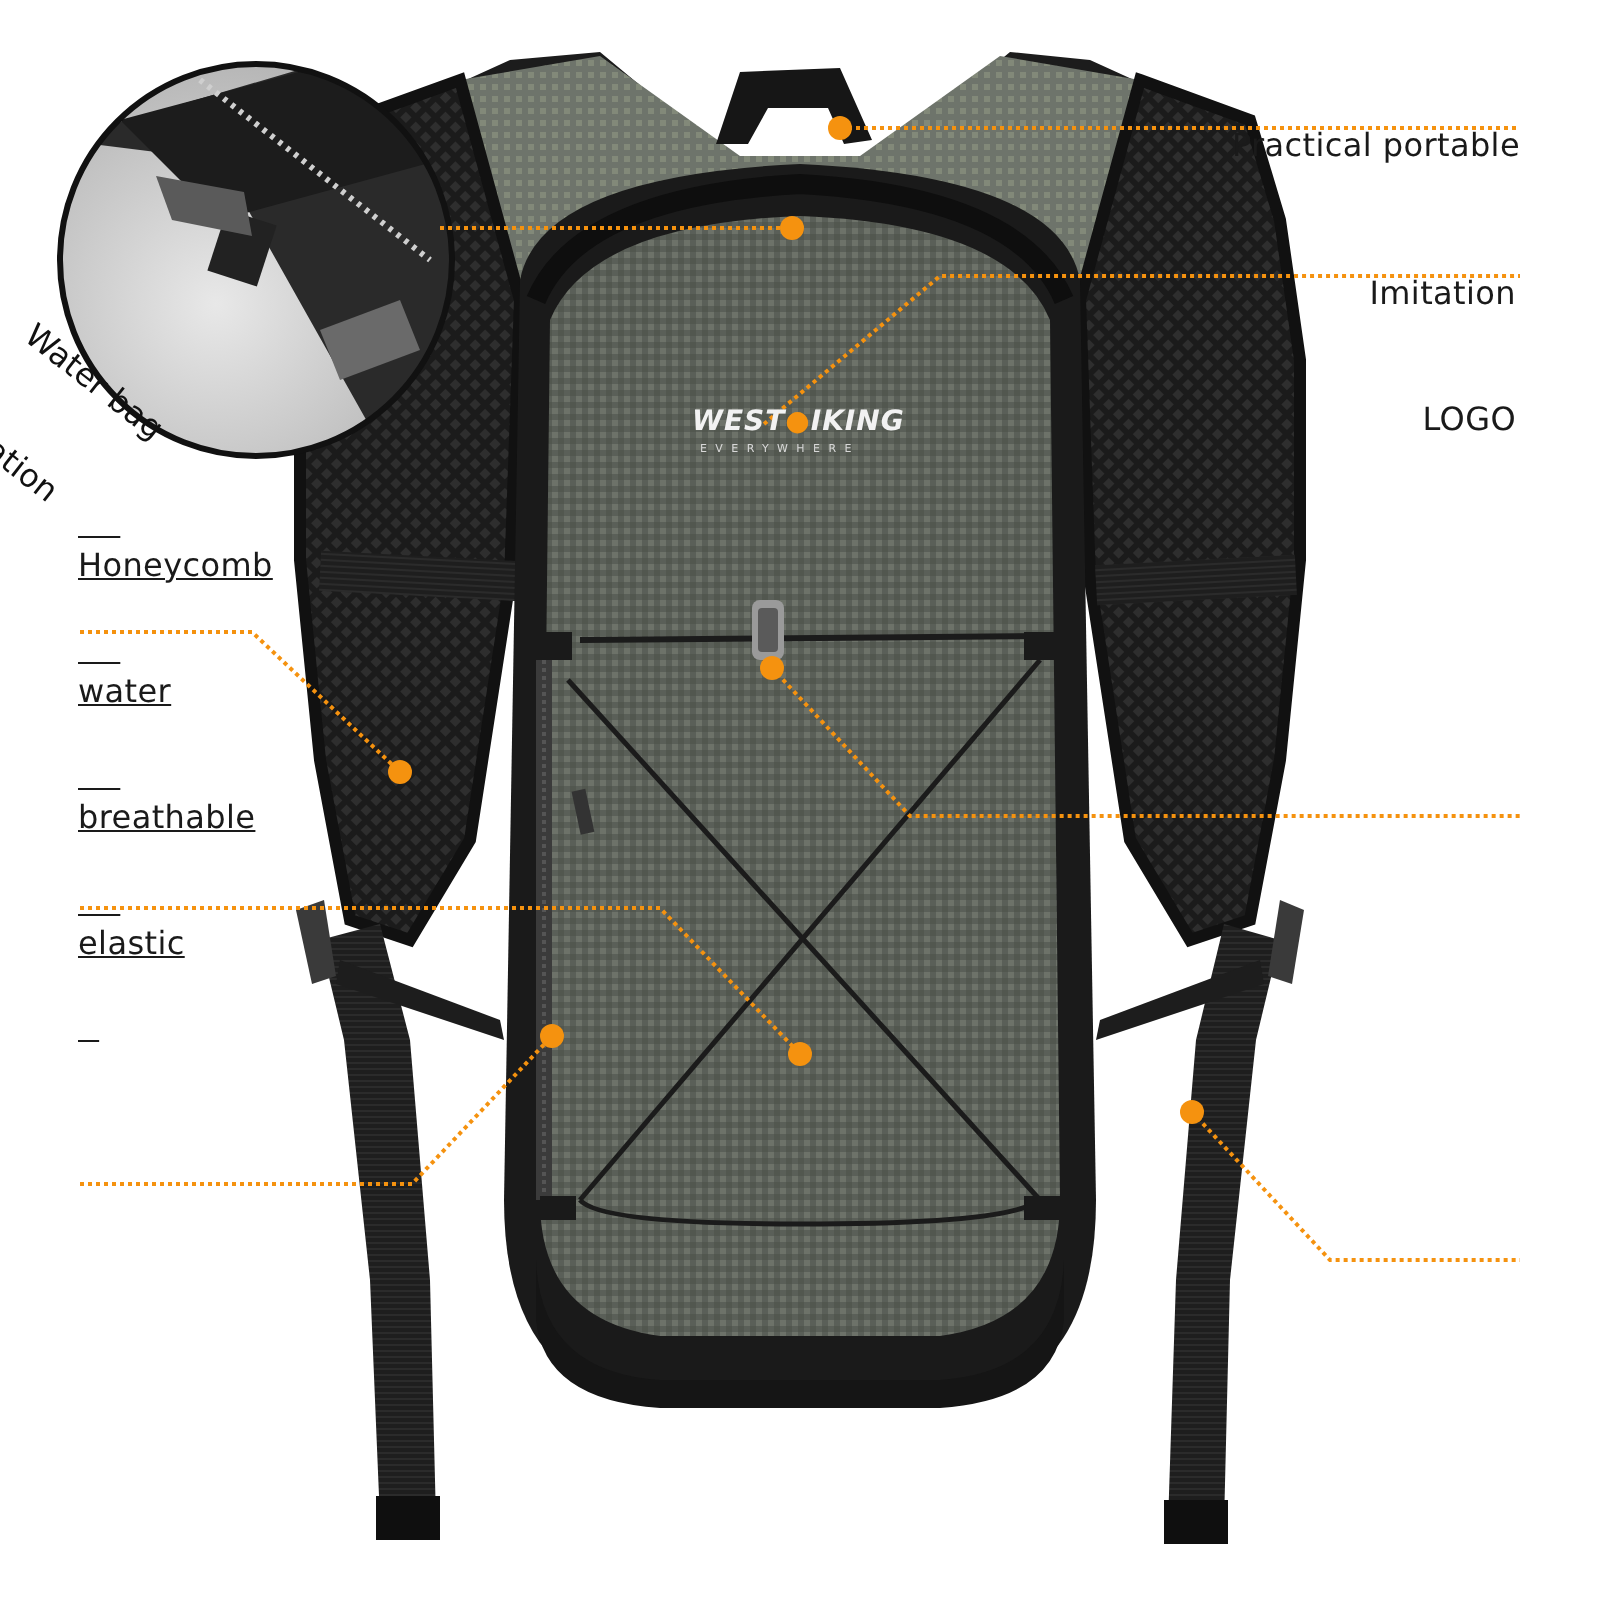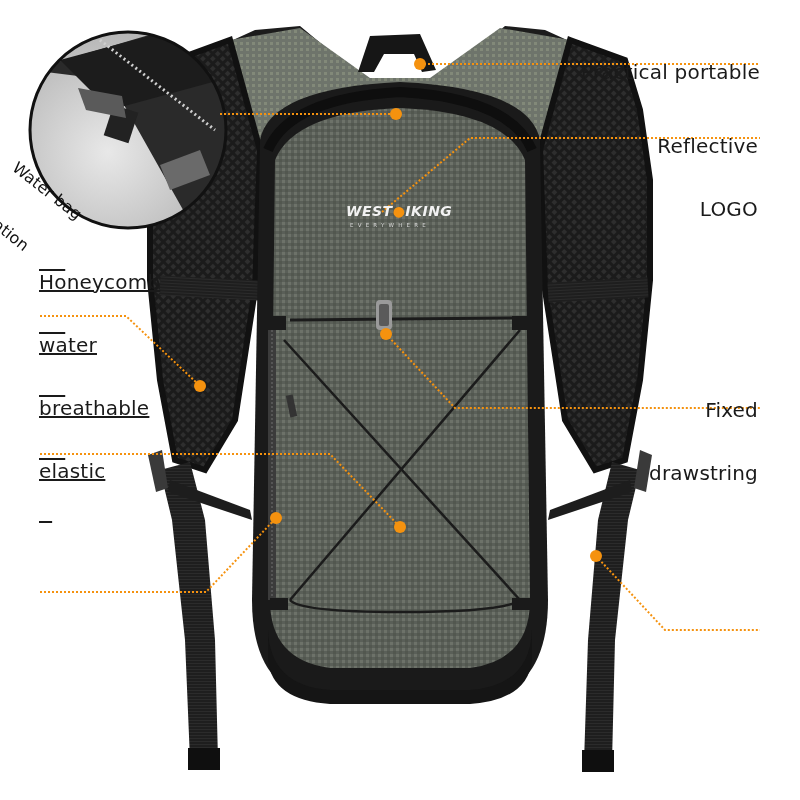--- a/index.html
+++ b/index.html
@@ -6,21 +6,21 @@
     body {
       width: 800px; height: 800px; overflow: hidden;
       background: #ffffff;
       font-family: "DejaVu Sans", "Liberation Sans", sans-serif;
       position: relative;
     }
     #stage { position: absolute; left: 0; top: 0; width: 800px; height: 800px; }
     .label {
       position: absolute;
       color: #1a1a1a;
-      font-size: 20px;
+      font-size: 16px;
       line-height: 21px;
       letter-spacing: 0.2px;
       white-space: pre;
     }
     .label.right { text-align: right; }
     .label .line { display: block; }
     .zoom-label {
       position: absolute;
       left: 44px; top: 128px;
       transform: rotate(38deg);
@@ -174,28 +174,24 @@
     <span class="line">Water bag</span>
     <span class="line">fixation</span>
     <span class="line">Velcro</span>
   </div>
 
   <div class="label right" style="right:40px; top:20px;">
     <span class="line">Practical portable</span>
   </div>
 
   <div class="label right" style="right:42px; top:94px;">
-    <span class="line">Reflective</span>
+    <span class="line">Imitation</span>
     <span class="line">LOGO</span>
   </div>
 
-  <div class="label right" style="right:42px; top:358px;">
-    <span class="line">Fixed</span>
-    <span class="line">drawstring</span>
-  </div>
 
 
   <div class="label" style="left:39px; top:230px;text-decoration:underline;">
     <span class="line">Honeycomb</span>
     <span class="line">water</span>
     <span class="line">breathable</span>
     <span class="line">elastic</span>
   </div>
 
 

